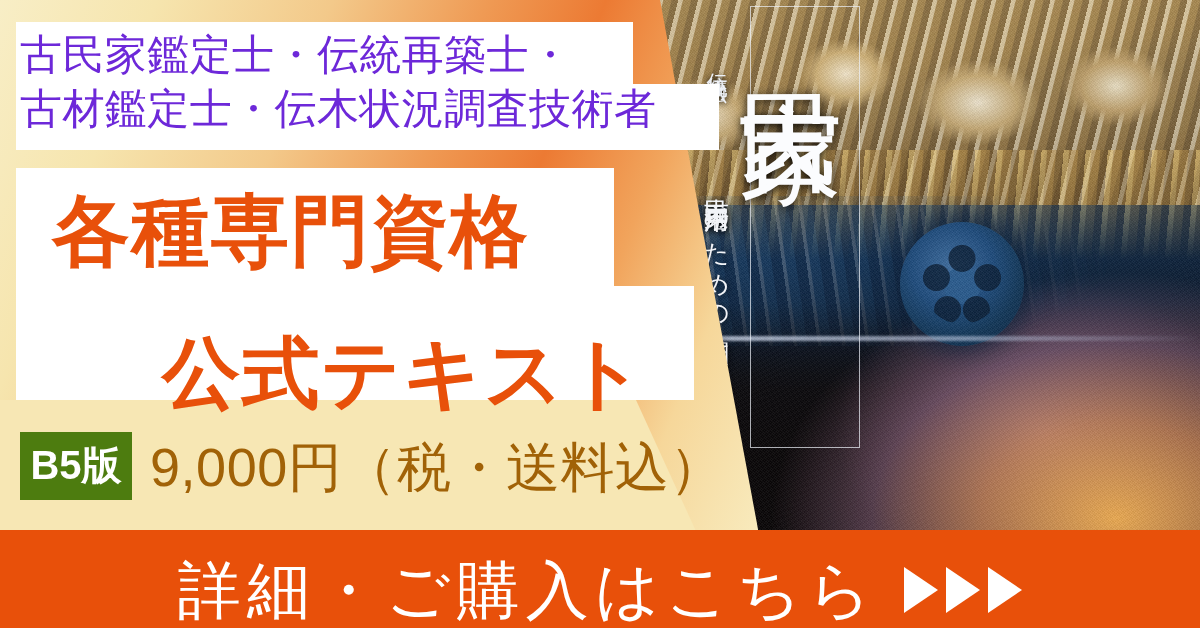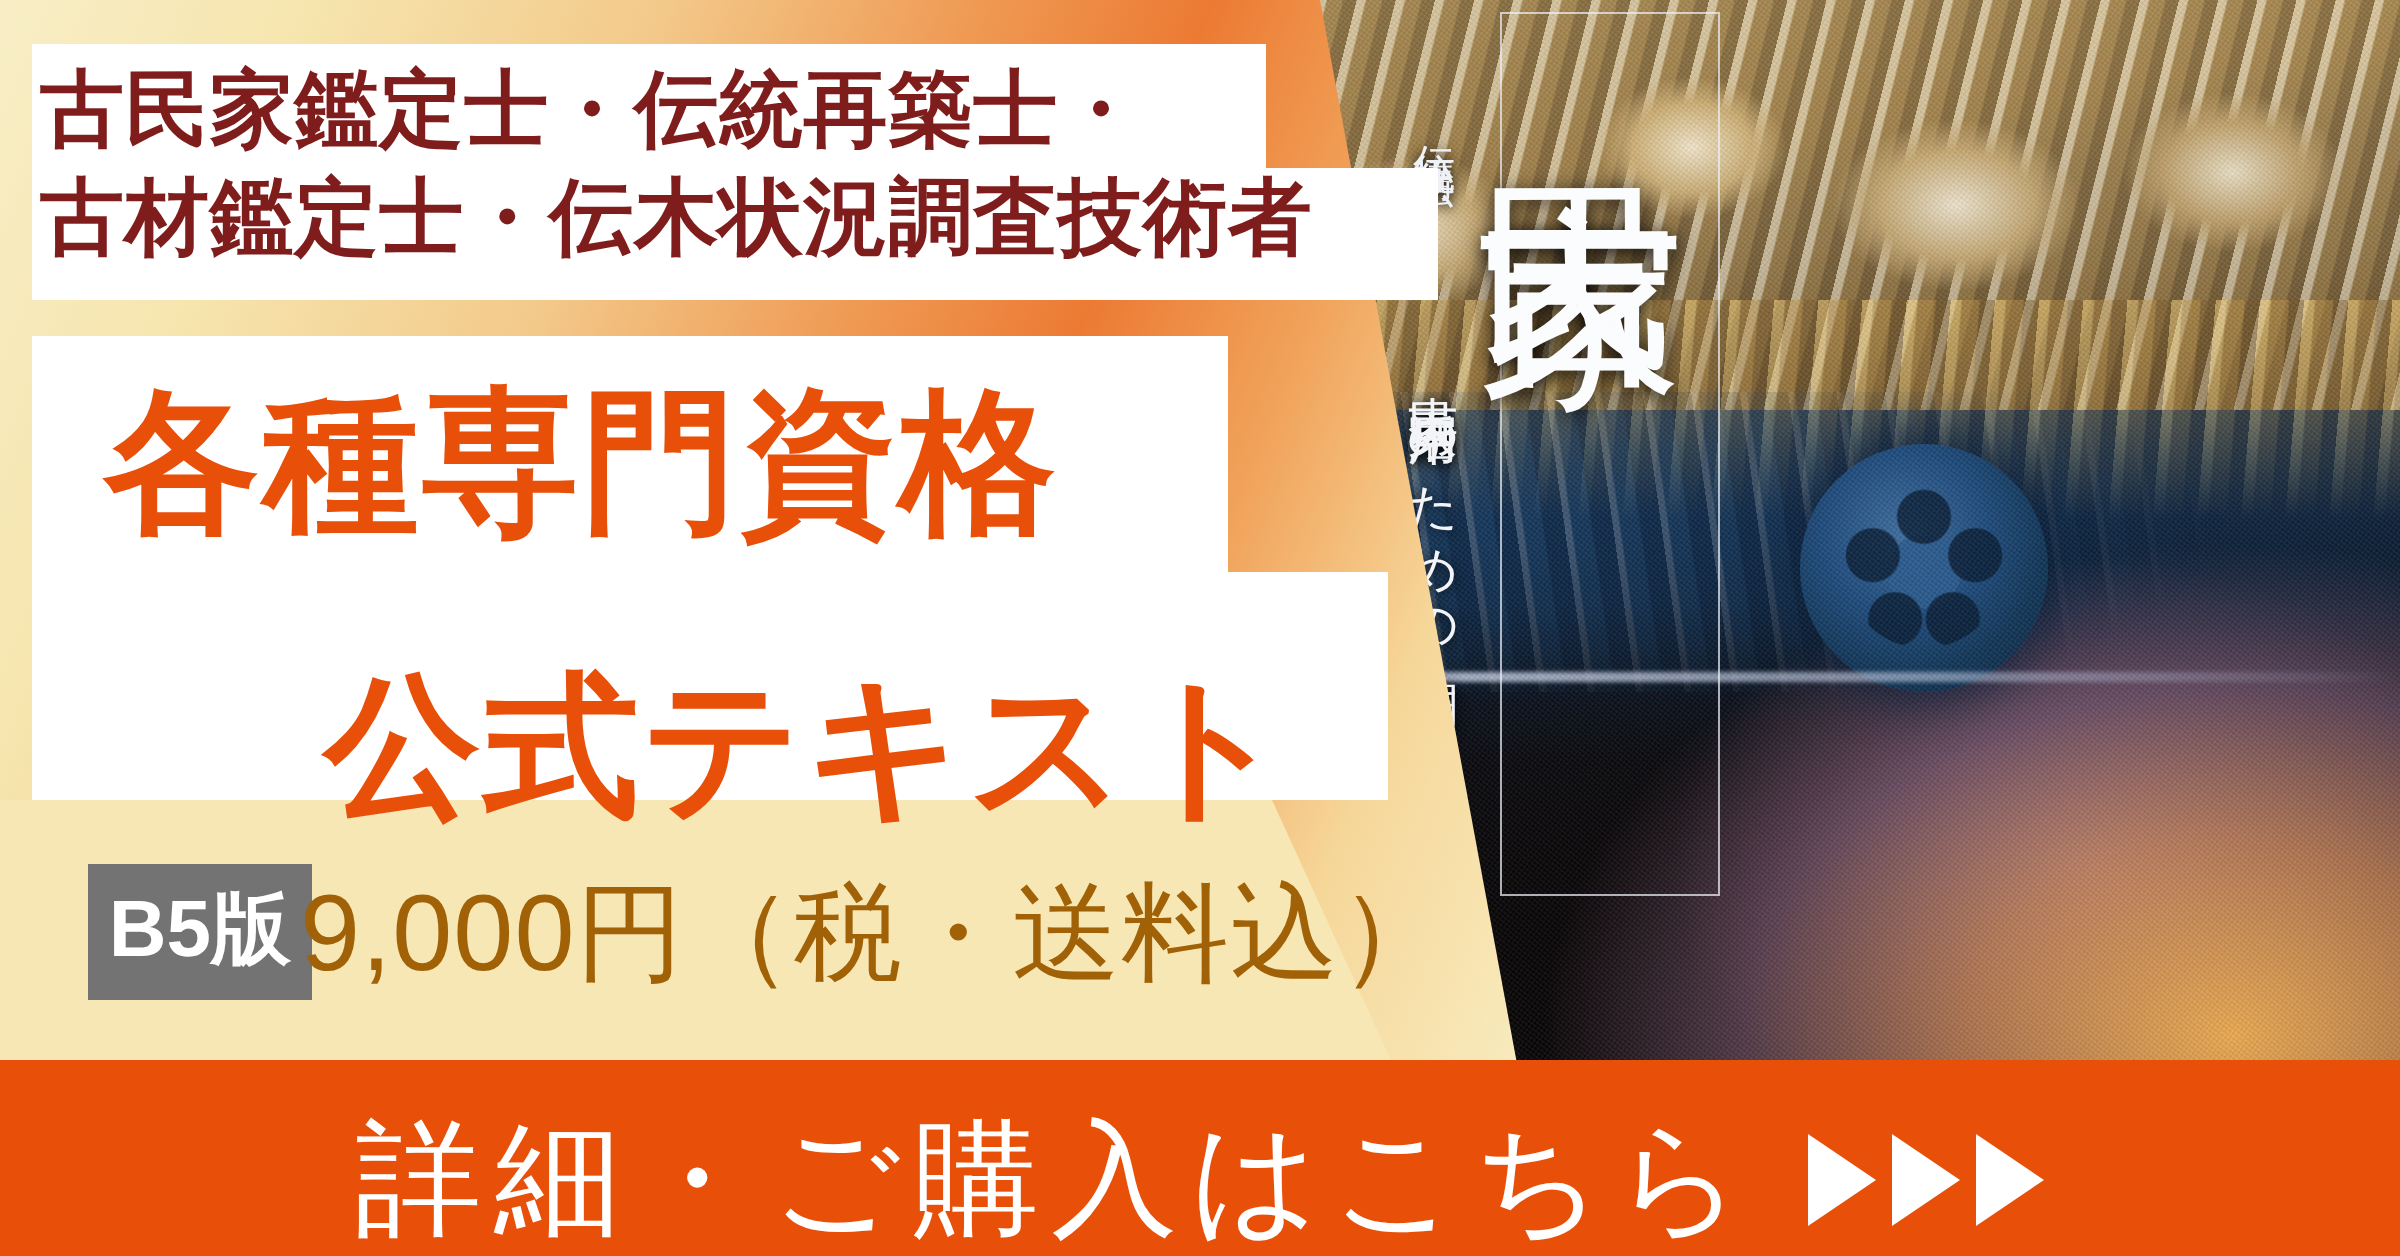--- a/index.html
+++ b/index.html
@@ -155,21 +155,21 @@
   }
 
   
   .panel-quals{
     position:absolute;left:16px;top:22px;width:703px;height:128px;
     background:#ffffff;
     clip-path:polygon(0 0, 617px 0, 617px 62px, 703px 62px, 703px 128px, 0 128px);
   }
   .quals-l1,.quals-l2{
     position:absolute;left:20px;
-    color:#7f1d1d;font-weight:700;
+    color:#6d28d9;font-weight:400;
     font-size:42px;line-height:1;letter-spacing:.01em;white-space:nowrap;
   }
   .quals-l1{top:34px;}
   .quals-l2{top:88px;}
 
   
   .panel-title{
     position:absolute;left:16px;top:168px;width:678px;height:232px;
     background:#ffffff;
     clip-path:polygon(0 0, 598px 0, 598px 118px, 678px 118px, 678px 232px, 0 232px);
@@ -177,22 +177,21 @@
   .title-l1,.title-l2{
     position:absolute;color:#e8500a;font-weight:700;
     line-height:1;white-space:nowrap;letter-spacing:.02em;
   }
   .title-l1{left:24px;top:192px;font-size:78px;margin-left:28px;}
   .title-l2{left:162px;top:290px;font-size:78px;margin-top:44px;}
 
   
   .badge-b5{
     position:absolute;left:20px;top:432px;width:112px;height:68px;
-    background:#737373;
-    margin-left:24px;
+    background:#4d7c0f;
   }
   .badge-b5 span{
     position:absolute;left:0;right:0;top:13px;text-align:center;
     color:#ffffff;font-weight:700;font-size:40px;line-height:1;letter-spacing:0;
   }
   .price-text{
     position:absolute;left:150px;top:440px;
     color:#a16207;font-size:54px;line-height:1;white-space:nowrap;letter-spacing:.01em;
   }
 

